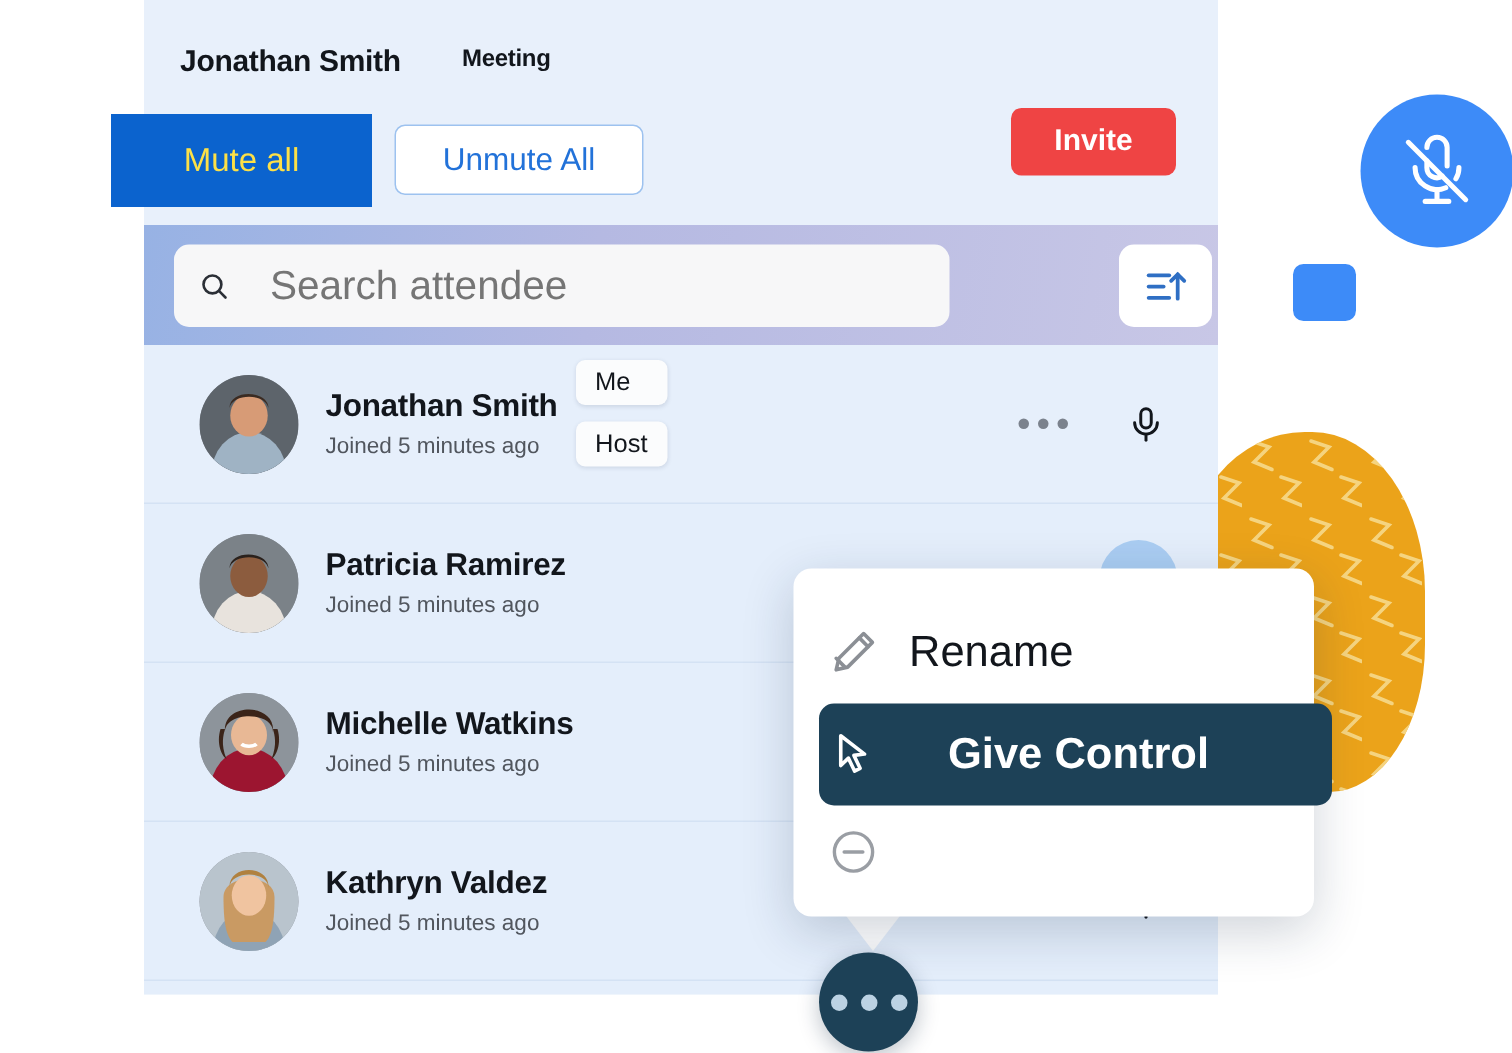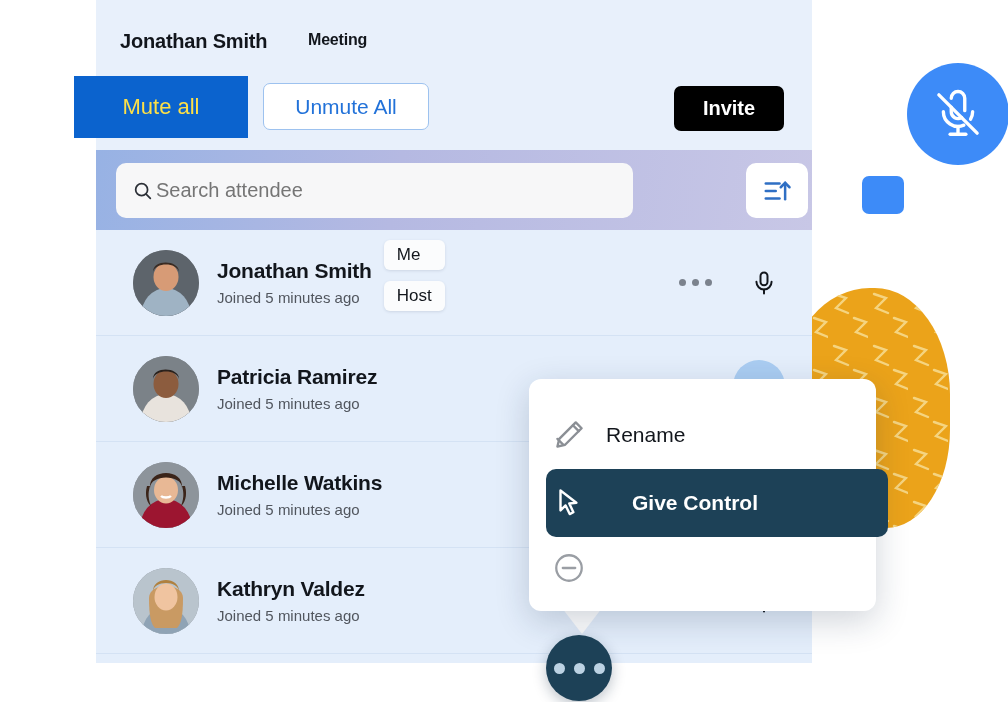--- a/index.html
+++ b/index.html
@@ -92,23 +92,23 @@
     background: #ffffff;
     color: #2272d9;
     font-size: 21px;
     border: 1px solid #9dc2ef;
     border-radius: 7px;
     display: flex; align-items: center; justify-content: center;
     cursor: pointer;
   }
   .btn-invite {
     position: absolute;
-    left: 674px; top: 86px;
+    left: 674px; top: 72px;
     width: 110px; height: 45px;
-    background: #000000;
+    background: #ef4444;
     color: #ffffff;
     font-size: 20px; font-weight: bold;
     border: none; border-radius: 7px;
     display: flex; align-items: center; justify-content: center;
     cursor: pointer;
   }
 
   
   .search-band {
     position: absolute;
@@ -122,22 +122,22 @@
     background: #f7f7f8;
     border-radius: 10px;
     display: flex; align-items: center;
     padding-left: 16px;
     cursor: text;
   }
   .search-box svg { flex: 0 0 auto; }
   .search-input {
     border: none; outline: none; background: transparent;
     font-family: "Liberation Sans", sans-serif;
-    font-size: 20px; color: #0f172a;
-    margin-left: 2px; width: 420px;
+    font-size: 27px; color: #0f172a;
+    margin-left: 26px; width: 420px;
   }
   .icon-btn {
     position: absolute;
     top: 13px;
     width: 62px; height: 55px;
     background: #ffffff;
     border-radius: 10px;
     display: flex; align-items: center; justify-content: center;
     cursor: pointer;
   }
@@ -224,21 +224,21 @@
   .menu-item {
     position: absolute;
     display: flex; align-items: center;
     cursor: pointer;
   }
   .menu-item .mi-icon {
     width: 46px; display: flex; align-items: center; justify-content: center;
     flex: 0 0 auto;
   }
   .menu-item .mi-label {
-    font-size: 21px; color: #12161c; margin-left: 14px;
+    font-size: 29px; color: #12161c; margin-left: 14px;
   }
   .mi-rename { left: 17px; top: 27px; width: 310px; height: 58px; }
   .mi-give {
     left: 17px; top: 90px; width: 342px; height: 68px;
     background: #1d4157; border-radius: 10px; gap: 20px;
   }
   .mi-give .mi-label { color: #ffffff; font-weight: bold; margin-left: 20px; }
   .mi-remove { left: 17px; top: 164px; width: 320px; height: 50px; }
   .mi-remove .mi-label { font-weight: bold; }
 

